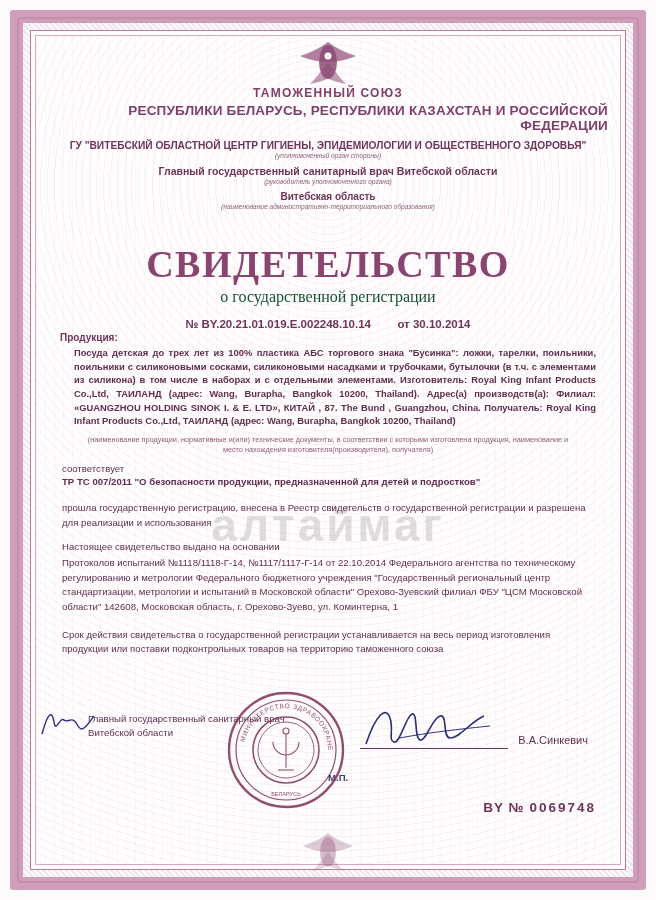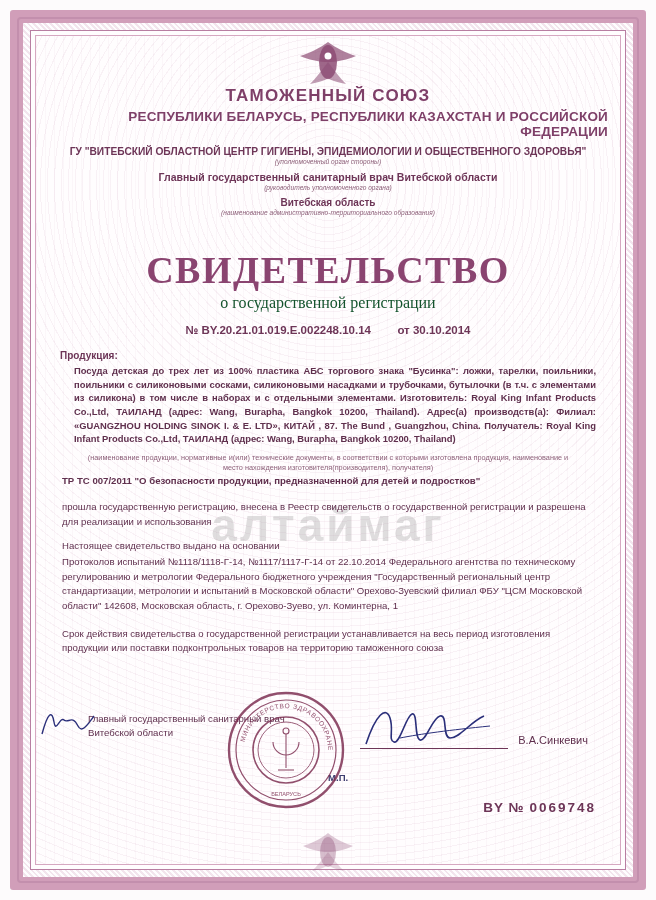--- a/index.html
+++ b/index.html
@@ -96,21 +96,21 @@
 
   
   .content {
     position: absolute;
     left: 48px;
     top: 86px;
     width: 560px;
     text-align: center;
   }
   .t-union {
-    font-size: 17px;
+    font-size: 12px;
     letter-spacing: 1.2px;
     font-weight: bold;
     color: #7e3f68;
     margin-bottom: 3px;
   }
   .t-republics {
     font-size: 13.5px;
     letter-spacing: 0.2px;
     font-weight: bold;
     color: #7e3f68;
@@ -157,21 +157,21 @@
   }
   .regnum {
     margin-top: 12px;
     font-size: 11.5px;
     font-weight: bold;
     color: #6d3557;
   }
   .regnum .gap { display: inline-block; width: 20px; }
 
   .body-block {
-    margin-top: 14px;
+    margin-top: 2px;
     text-align: left;
     padding: 0 12px;
   }
   .label-line {
     font-size: 10px;
     font-weight: bold;
     color: #6d3557;
     margin-bottom: 3px;
   }
   .para {
@@ -339,20 +339,21 @@
       <span>№ BY.20.21.01.019.Е.002248.10.14</span>
       <span class="gap"></span>
       <span>от 30.10.2014</span>
     </div>
 
     <div class="body-block">
       <div class="label-line">Продукция:</div>
       <div class="para">Посуда детская до трех лет из 100% пластика АБС торгового знака "Бусинка": ложки, тарелки, поильники, поильники с силиконовыми сосками, силиконовыми насадками и трубочками, бутылочки (в т.ч. с элементами из силикона) в том числе в наборах и с отдельными элементами. Изготовитель: Royal King Infant Products Co.,Ltd, ТАИЛАНД (адрес: Wang, Burapha, Bangkok 10200, Thailand). Адрес(а) производств(а): Филиал: «GUANGZHOU HOLDING SINOK I. &amp; E. LTD», КИТАЙ , 87. The Bund , Guangzhou, China. Получатель: Royal King Infant Products Co.,Ltd, ТАИЛАНД (адрес: Wang, Burapha, Bangkok 10200, Thailand)</div>
       <div class="caption-block">(наименование продукции, нормативные и(или) технические документы, в соответствии с которыми изготовлена продукция, наименование и место нахождения изготовителя(производителя), получателя)</div>
 
+      <div class="sootv">соответствует</div>
       <div class="tr-line">ТР ТС 007/2011 "О безопасности продукции, предназначенной для детей и подростков"</div>
 
       <div class="normal-para">прошла государственную регистрацию, внесена в Реестр свидетельств о государственной регистрации и разрешена для реализации и использования</div>
 
       <div class="normal-para tight">Настоящее свидетельство выдано на основании</div>
       <div class="normal-para tight" style="margin-top:2px;">Протоколов испытаний №1118/1118-Г-14, №1117/1117-Г-14 от 22.10.2014 Федерального агентства по техническому регулированию и метрологии Федерального бюджетного учреждения "Государственный региональный центр стандартизации, метрологии и испытаний в Московской области" Орехово-Зуевский филиал ФБУ "ЦСМ Московской области" 142608, Московская область, г. Орехово-Зуево, ул. Коминтерна, 1</div>
 
       <div class="normal-para">Срок действия свидетельства о государственной регистрации устанавливается на весь период изготовления продукции или поставки подконтрольных товаров на территорию таможенного союза</div>
     </div>
   </div>

